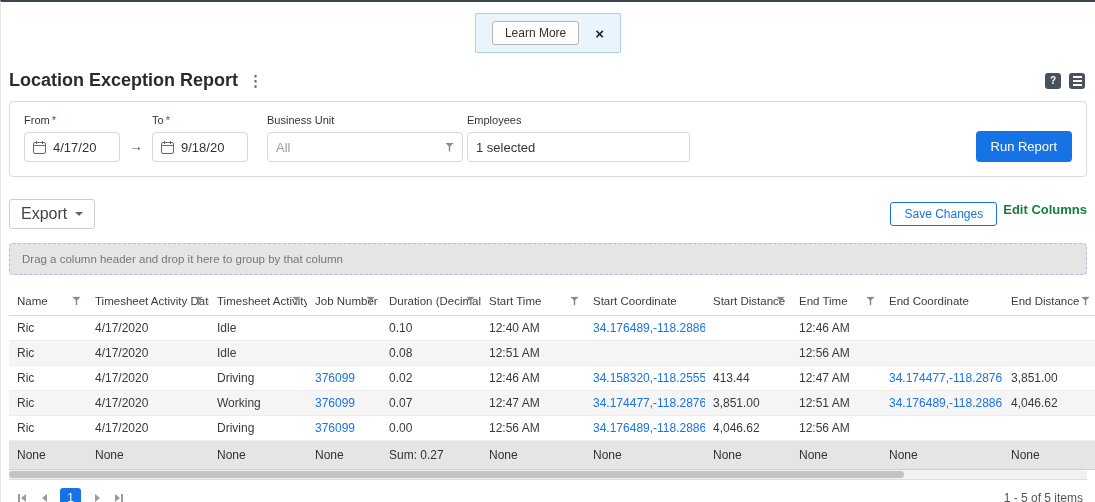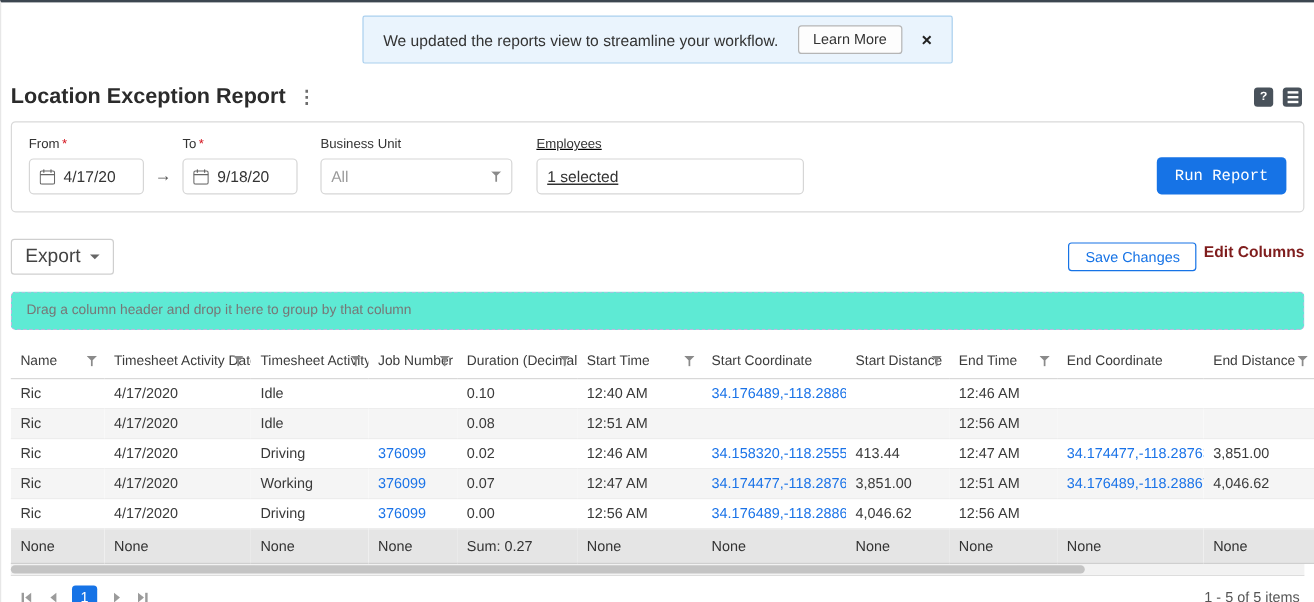--- a/index.html
+++ b/index.html
@@ -25,36 +25,36 @@
 
   
   .filter-card { margin:10px 8px 0 8px; border:1px solid #d9d9d9; border-radius:4px; background:#fff; padding:12px 14px 14px 14px; display:flex; align-items:flex-end; }
   .f-field { display:flex; flex-direction:column; }
   .f-label { font-size:11px; color:#333; margin-bottom:6px; }
   .req { color:#d51923; margin-left:2px; }
   .inputbox { display:flex; align-items:center; gap:7px; border:1px solid #d6d6d6; border-radius:4px; height:30px; padding:0 8px; font-size:13px; color:#333; background:#fff; cursor:text; }
   .date-box { width:96px; }
   .f-arrow { margin:0 9px 8px 9px; color:#555; font-size:14px; }
   .bu-field { margin-left:19px; }
-  .bu-box { width:160px; display:flex; align-items:center; justify-content:space-between; color:#9b9b9b; cursor:pointer; }
-  .emp-field { margin-left:20px;text-decoration:underline; }
+  .bu-box { width:196px; display:flex; align-items:center; justify-content:space-between; color:#9b9b9b; cursor:pointer; }
+  .emp-field { margin-left:4px; }
   .emp-box { width:223px; }
-  .run-btn { margin-left:auto; background:#1673e6; color:#fff; border:none; border-radius:4px; font-size:13px; font-family:Liberation Mono, monospace; padding:8px 15px; cursor:pointer; }
+  .run-btn { margin-left:auto; background:#1673e6; color:#fff; border:none; border-radius:4px; font-size:13px; font-family:Liberation Sans, sans-serif; padding:8px 15px; cursor:pointer; }
   .cal-icon { flex:0 0 auto; display:block; }
 
   
   .toolbar-row { display:flex; align-items:center; margin:22px 8px 0 8px; }
   .export-btn { display:flex; align-items:center; gap:8px; background:#fff; border:1px solid #cfcfcf; border-radius:3px; padding:5px 11px; font-size:16px; color:#444; cursor:pointer; font-family:inherit; }
   .chev-down { width:0; height:0; border-left:4px solid transparent; border-right:4px solid transparent; border-top:4px solid #666; }
   .toolbar-right { margin-left:auto; display:flex; align-items:flex-start; gap:6px; }
   .save-btn { background:#fff; border:1px solid #1673e6; color:#1673e6; border-radius:3px; padding:4px 13px; font-size:12px; cursor:pointer; font-family:inherit; }
-  .edit-cols { color:#7f1d1d; font-size:13px; font-weight:bold; cursor:pointer; text-decoration:none; }
-
-  
-  .group-bar { margin:14px 8px 0 8px; background:#5eead4; border:1px dashed #beb5e0; border-radius:4px; padding:9px 12px; font-size:11.5px; color:#777; }
+  .edit-cols { color:#15803d; font-size:13px; font-weight:bold; cursor:pointer; text-decoration:none; }
+
+  
+  .group-bar { margin:14px 8px 0 8px; background:#e5e5e5; border:1px dashed #beb5e0; border-radius:4px; padding:9px 12px; font-size:11.5px; color:#777; }
 
   
   .grid-wrap { margin:12px 8px 0 8px; }
   table.grid-table { width:100%; border-collapse:collapse; table-layout:fixed; }
   .grid-table th { text-align:left; font-size:11.5px; font-weight:normal; color:#3c3c3c; padding:8px 18px 8px 8px; border-bottom:1px solid #d8d8d8; position:relative; white-space:nowrap; overflow:hidden; cursor:pointer; }
   .grid-table th .funnel { position:absolute; right:6px; top:50%; transform:translateY(-50%); }
   .funnel { display:inline-block; width:9px; height:9px; background:#8a8a8a; clip-path:polygon(0 0,100% 0,58% 42%,58% 100%,42% 100%,42% 42%); }
   .grid-table td { font-size:12px; color:#3a3a3a; padding:5px 8px; border-bottom:1px solid #ededed; white-space:nowrap; overflow:hidden; }
   .grid-table tbody tr.alt td { background:#f5f5f5; }
   .grid-table tfoot td { background:#e5e5e5; border-top:1px solid #cfcfcf; border-bottom:1px solid #cfcfcf; color:#333; padding:7px 8px; font-size:12px; }
@@ -73,21 +73,20 @@
   .page-num { min-width:21px; height:21px; background:#1673e6; color:#fff; font-size:12px; display:flex; align-items:center; justify-content:center; border-radius:3px; margin:0 5px; cursor:pointer; }
   .pager-summary { margin-left:auto; font-size:12px; color:#555; }
 </style>
 </head>
 <body>
 
 <div class="page">
 
   <div class="banner-wrap">
     <div class="banner">
-      <span class="banner-msg">We updated the reports view to streamline your workflow.</span>
       <button class="learn-more">Learn More</button>
       <span class="banner-close">×</span>
     </div>
   </div>
 
   <div class="title-row">
     <h1 class="page-title">Location Exception Report</h1>
     <span class="kebab">⋮</span>
     <div class="title-icons">
       <span class="sq-icon">?</span>

